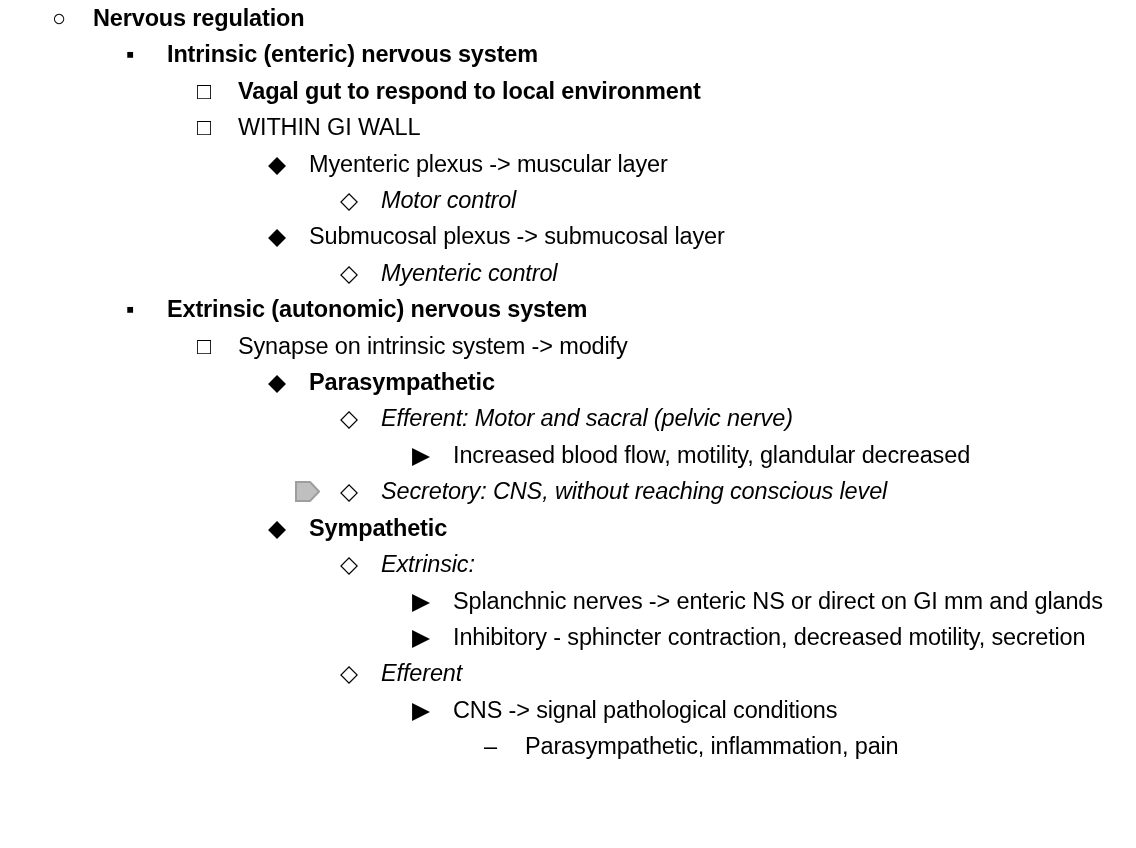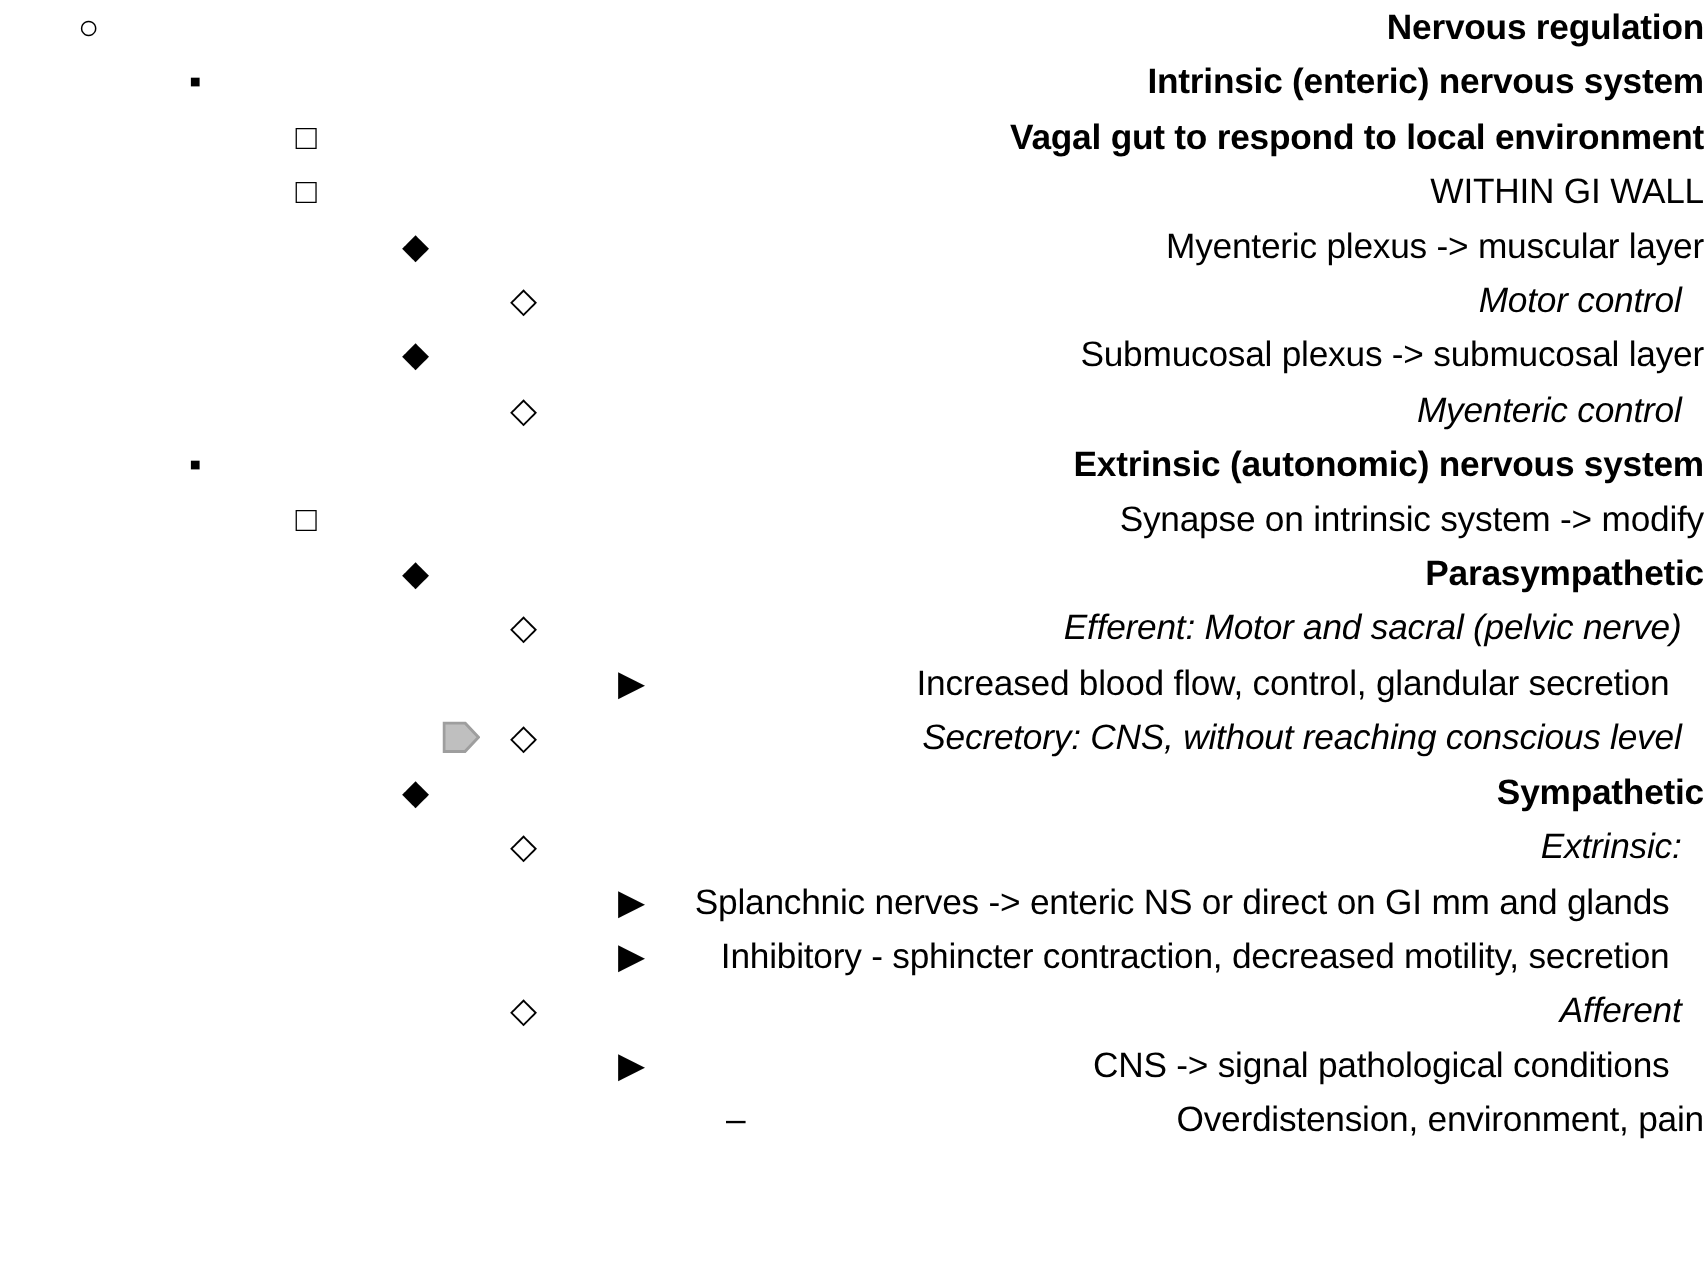--- a/index.html
+++ b/index.html
@@ -44,21 +44,20 @@
     text-align: left;
     font-size: 23.5px;
     line-height: 36.4px;
     display: inline-block;
     user-select: none;
   }
 
   .outline-line .line-text {
     display: block;
     padding-left: 41px;
-    text-align: right;
   }
 
   .outline-line.bold .line-text { font-weight: bold; }
 
   
   .lvl-1 { margin-left: 52px; }
   .lvl-2 { margin-left: 126px; }
   .lvl-3 { margin-left: 197px; }
   .lvl-4 { margin-left: 268px; }
   .lvl-5 { margin-left: 340px; }
@@ -139,21 +138,21 @@
       <div class="outline-line lvl-4 bold">
         <span class="bullet b-dia">◆</span>
         <span class="line-text">Parasympathetic</span>
       </div>
       <div class="outline-line lvl-5">
         <span class="bullet b-diahollow">◇</span>
         <span class="line-text">Efferent: Motor and sacral (pelvic nerve)</span>
       </div>
       <div class="outline-line lvl-6">
         <span class="bullet b-tri">▶</span>
-        <span class="line-text">Increased blood flow, control, glandular secretion</span>
+        <span class="line-text">Increased blood flow, motility, glandular decreased</span>
       </div>
       <div class="outline-line lvl-5">
         <span class="collapse-marker">
           <svg width="25" height="21" viewBox="0 0 25 21" xmlns="http://www.w3.org/2000/svg">
             <path d="M1 1 H15 L24 10.5 L15 20 H1 Z" fill="#bfbfbf" stroke="#9e9e9e" stroke-width="2"></path>
           </svg>
         </span>
         <span class="bullet b-diahollow">◇</span>
         <span class="line-text">Secretory: CNS, without reaching conscious level</span>
       </div>
@@ -168,24 +167,24 @@
       <div class="outline-line lvl-6">
         <span class="bullet b-tri">▶</span>
         <span class="line-text">Splanchnic nerves -&gt; enteric NS or direct on GI mm and glands</span>
       </div>
       <div class="outline-line lvl-6">
         <span class="bullet b-tri">▶</span>
         <span class="line-text">Inhibitory - sphincter contraction, decreased motility, secretion</span>
       </div>
       <div class="outline-line lvl-5">
         <span class="bullet b-diahollow">◇</span>
-        <span class="line-text">Afferent</span>
+        <span class="line-text">Efferent</span>
       </div>
       <div class="outline-line lvl-6">
         <span class="bullet b-tri">▶</span>
         <span class="line-text">CNS -&gt; signal pathological conditions</span>
       </div>
       <div class="outline-line lvl-7">
         <span class="bullet b-dash">–</span>
-        <span class="line-text">Overdistension, environment, pain</span>
+        <span class="line-text">Parasympathetic, inflammation, pain</span>
       </div>
     </div>
 </div>
 
 </body></html>

